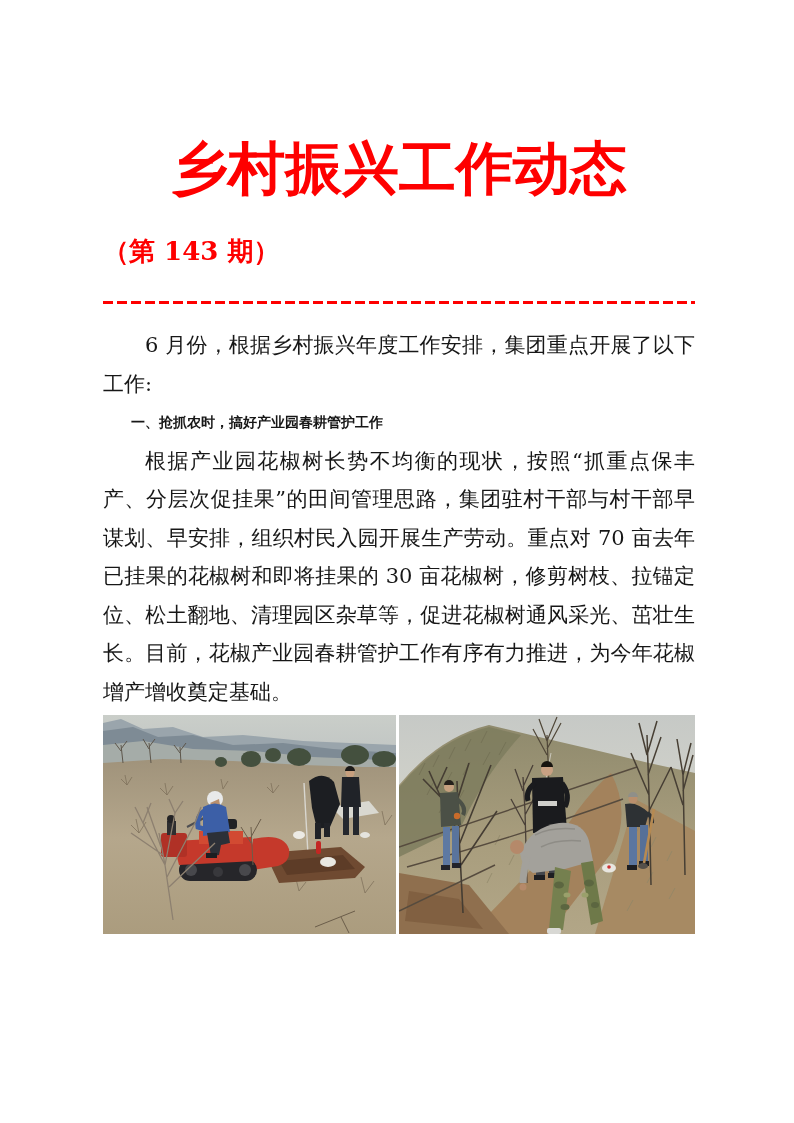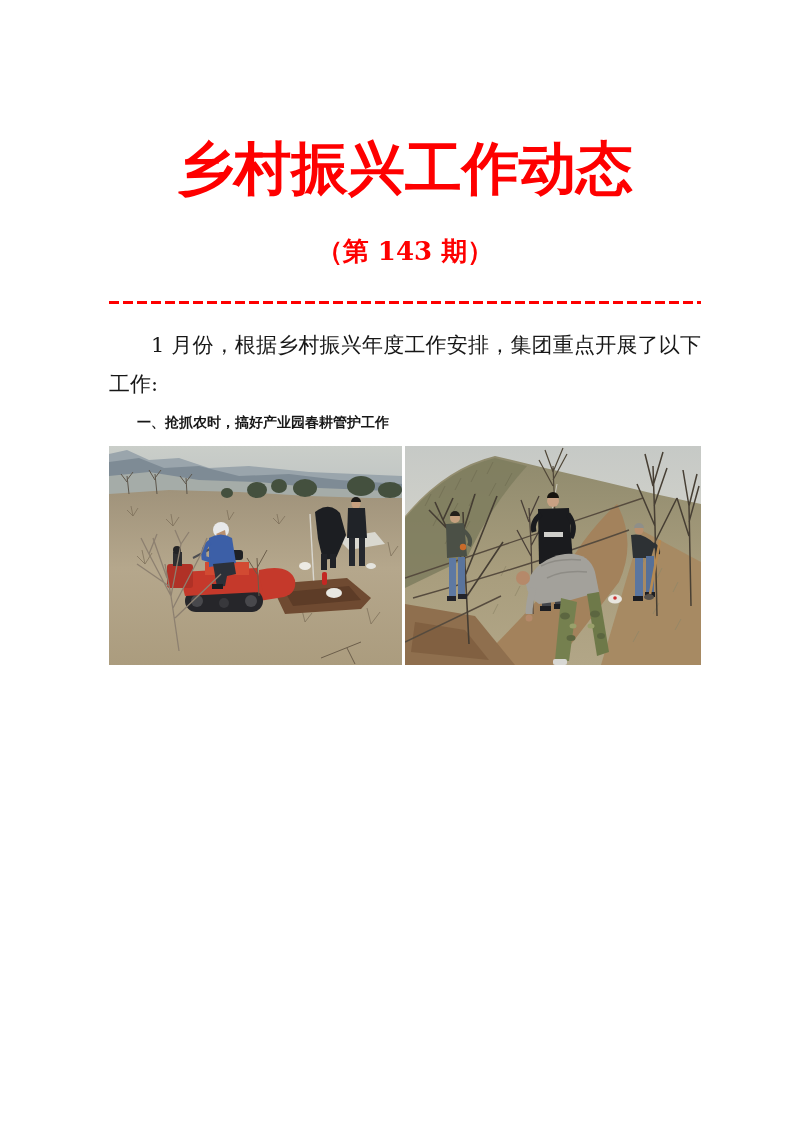--- a/index.html
+++ b/index.html
@@ -1,28 +1,28 @@
 <!DOCTYPE html>
 <html><head>
 <meta charset="utf-8">
 <style>
   html,body{margin:0;padding:0;background:#ffffff;}
   .page{
     position:relative;width:794px;height:1123px;margin:0 auto;background:#ffffff;
     overflow:hidden;color:#171717;
     font-family:"DejaVu Serif","Liberation Serif",serif;
   }
-  .content{position:absolute;left:109px;top:0;width:592px;}
+  .content{position:absolute;left:103px;top:0;width:592px;}
   .doc-title{
     margin:136px 0 0 0;font-size:57px;line-height:64px;font-weight:700;
     color:#fe0000;text-align:center;white-space:nowrap;
   }
   .doc-issue{
     margin:34px 0 0 0;font-size:26px;line-height:34px;font-weight:700;
-    color:#fe0000;text-align:center;
+    color:#fe0000;text-align:left;
   }
   .divider{
     margin-top:33px;height:3px;
     background:repeating-linear-gradient(90deg,#fe0000 0,#fe0000 10px,transparent 10px,transparent 14px);
   }
   .bodytext{margin-top:22px;font-size:21px;line-height:38.5px;text-align:justify;}
   .bodytext p{margin:0;text-indent:2em;}
   .sec-heading{
     font-family:"Liberation Sans","DejaVu Sans",sans-serif;
     font-weight:700;font-size:14px;
@@ -36,22 +36,23 @@
 <div class="page">
   <div class="content">
 
     <h1 class="doc-title">乡村振兴工作动态</h1>
 
     <div class="doc-issue">（第 143 期）</div>
 
     <div class="divider"></div>
 
     <div class="bodytext">
-      <p>1 月份，根据乡村振兴年度工作安排，集团重点开展了以下工作:</p>
+      <p>6 月份，根据乡村振兴年度工作安排，集团重点开展了以下工作:</p>
       <p class="sec-heading">一、抢抓农时，搞好产业园春耕管护工作</p>
+      <p>根据产业园花椒树长势不均衡的现状，按照“抓重点保丰产、分层次促挂果”的田间管理思路，集团驻村干部与村干部早谋划、早安排，组织村民入园开展生产劳动。重点对 70 亩去年已挂果的花椒树和即将挂果的 30 亩花椒树，修剪树枝、拉锚定位、松土翻地、清理园区杂草等，促进花椒树通风采光、茁壮生长。目前，花椒产业园春耕管护工作有序有力推进，为今年花椒增产增收奠定基础。</p>
     </div>
 
     <div class="photos">
 
       <svg width="293" height="219" viewBox="0 0 293 219" role="img" aria-label="村民驾驶红色履带旋耕机在花椒产业园松土翻地，远处山峦与田间劳作人员">
         <defs>
           <linearGradient id="Lsky" x1="0" x2="0" y1="0" y2="1">
             <stop offset="0%" stop-color="#cacec9"></stop>
               <stop offset="65%" stop-color="#bfc4c3"></stop>
               <stop offset="100%" stop-color="#c9c1b1"></stop>

